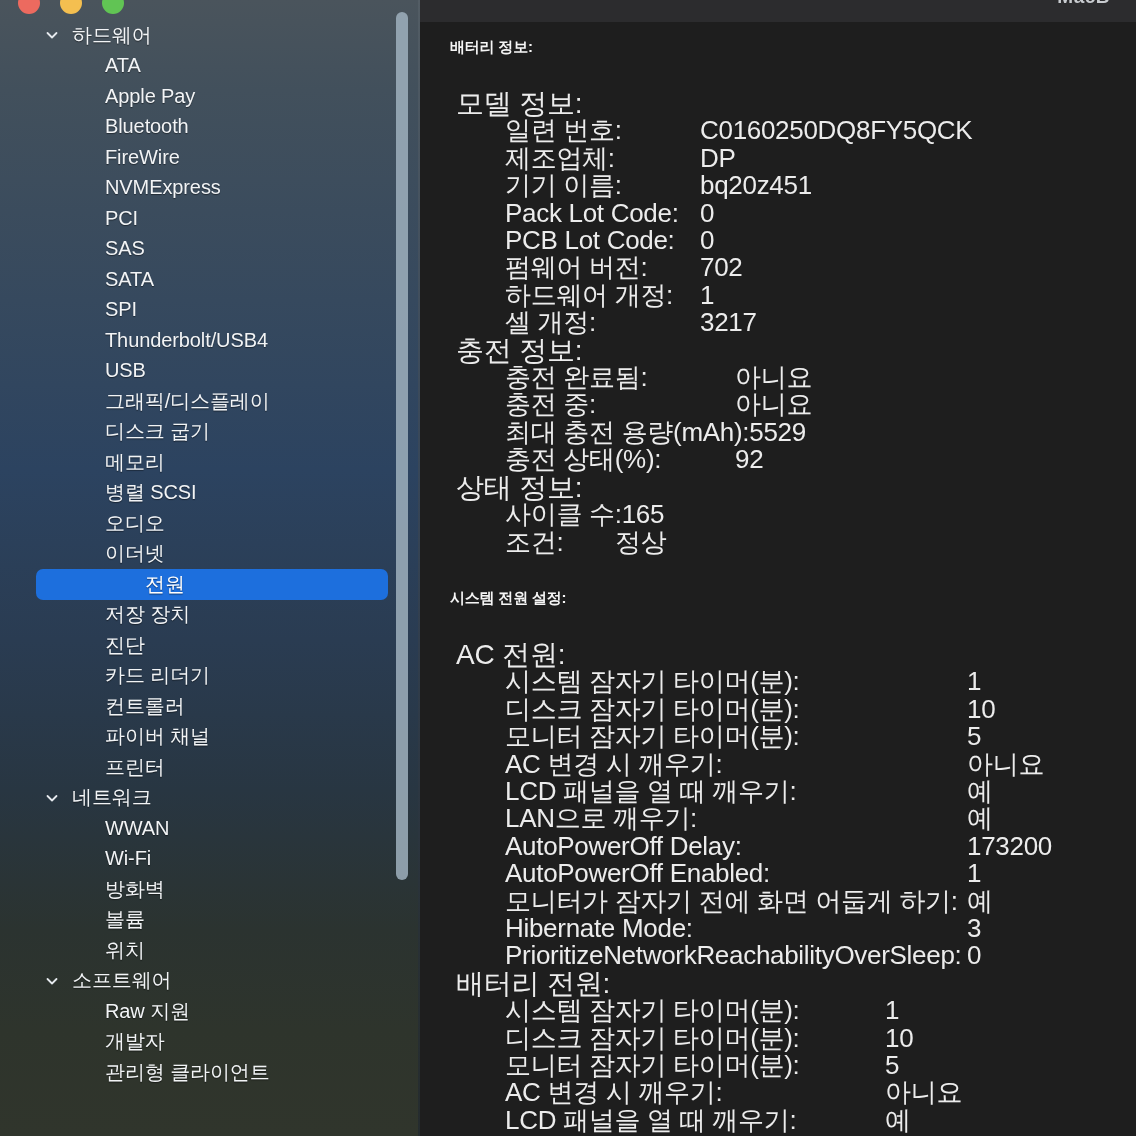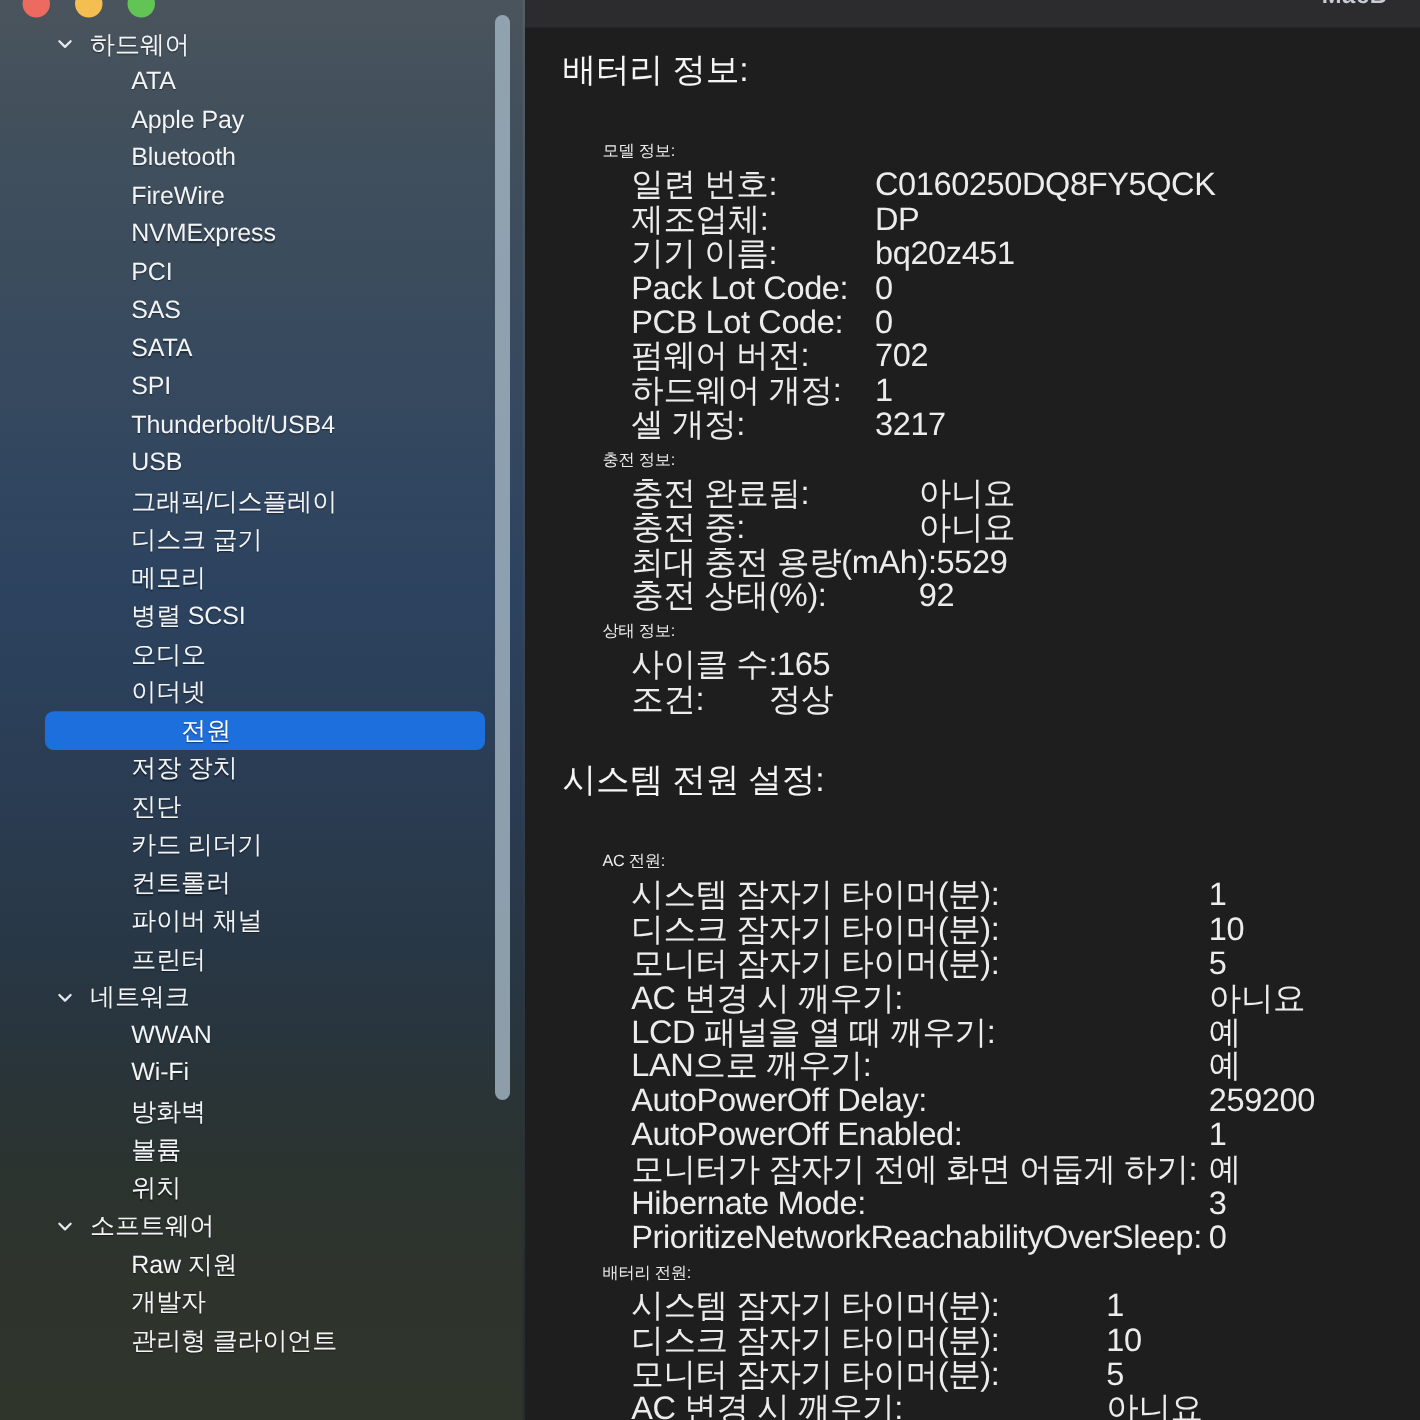--- a/index.html
+++ b/index.html
@@ -122,30 +122,30 @@
     color:#c9ccd0;
     letter-spacing:.5px;
   }
   #doc {
     position:absolute;
     top:22px; left:0; right:0; bottom:0;
     padding:16px 0 0 0;
   }
 
   .sec-title {
-    font-size:27px; font-weight:400;
+    font-size:15px; font-weight:700;
     color:#f5f5f5;
     padding-left:30px;
     letter-spacing:-0.2px;
   }
   .gap-lg { height:33px; }
 
   .grp {
-    font-size:13px; color:#ececec;
-    padding-left:62px;
+    font-size:28px; color:#ececec;
+    padding-left:36px;
     line-height:27.4px;
     letter-spacing:-0.2px;
   }
   .row {
     display:flex;
     font-size:26px; color:#ececec;
     padding-left:85px;
     line-height:27.4px;
     letter-spacing:-0.3px;
     white-space:nowrap;
@@ -403,21 +403,21 @@
           <div class="row">
             <span class="k">LCD 패널을 열 때 깨우기:</span>
             <span class="v">예</span>
           </div>
           <div class="row">
             <span class="k">LAN으로 깨우기:</span>
             <span class="v">예</span>
           </div>
           <div class="row">
             <span class="k">AutoPowerOff Delay:</span>
-            <span class="v">259200</span>
+            <span class="v">173200</span>
           </div>
           <div class="row">
             <span class="k">AutoPowerOff Enabled:</span>
             <span class="v">1</span>
           </div>
           <div class="row">
             <span class="k">모니터가 잠자기 전에 화면 어둡게 하기:</span>
             <span class="v">예</span>
           </div>
           <div class="row">

